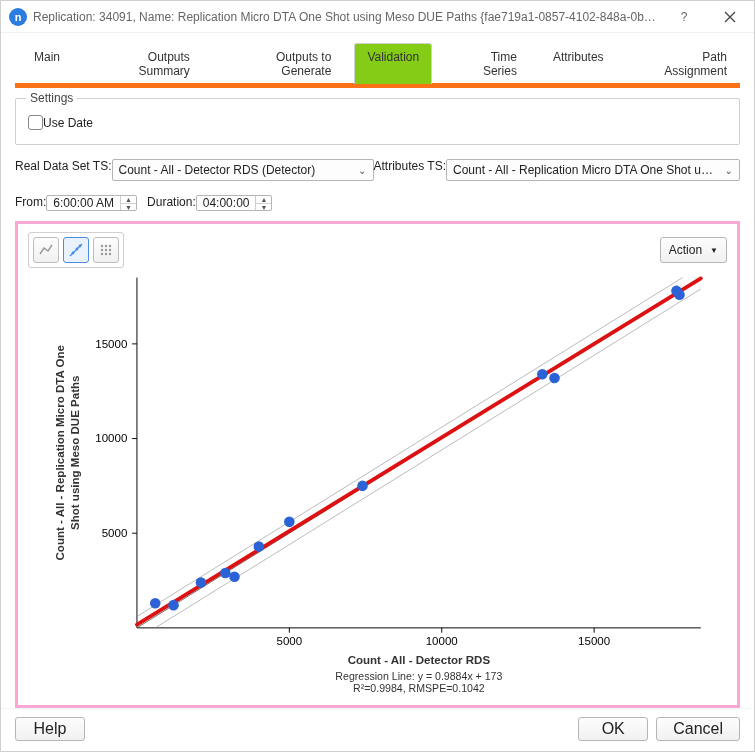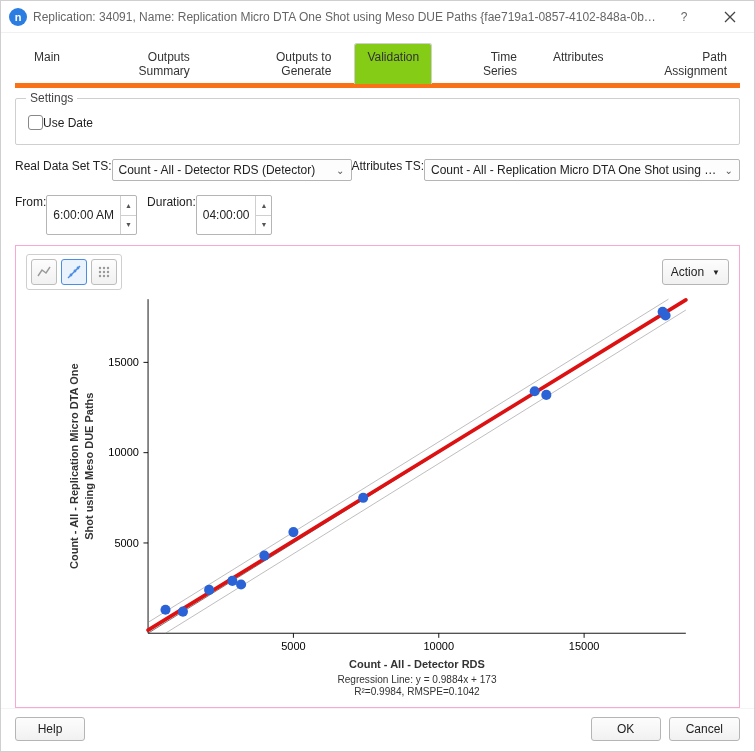--- a/index.html
+++ b/index.html
@@ -89,30 +89,30 @@
     padding: 0 4px 0 6px;
     background: #fdfdfd;
     gap: 6px;
     min-width: 0;
   }
   .select .sel-text { white-space: nowrap; overflow: hidden; text-overflow: ellipsis; flex: 1;}
   .chevron {
     font-size: 10px; color: #555; padding: 0 2px;
   }
   .spinner {
-    height: 40px; border: 1px solid #b5b5b5; border-radius: 2px;
+    height: 16px; border: 1px solid #b5b5b5; border-radius: 2px;
     display: inline-flex; align-items: stretch;
     background: #fff;
   }
   .spinner .sp-text { padding: 0 6px; display: flex; align-items: center;}
   .spinner .sp-btns { width: 16px; border-left: 1px solid #cfcfcf; display: flex; flex-direction: column;}
   .spinner .sp-btns div { flex:1; display:flex; align-items:center; justify-content:center; font-size:7px; color:#555;}
   .spinner .sp-btns div:first-child { border-bottom: 1px solid #cfcfcf;}
   .chart-panel {
-    border: 1px solid #f9a8d4;
+    border: 3px solid #f9a8d4;
     margin-top: 10px;
     flex: 1;
     display: flex; flex-direction: column;
     padding: 8px 10px 4px 10px;
     min-height: 0;
   }
   .toolbar {
     display: flex; align-items: center; gap: 4px;
   }
   .tool-group { display: flex; gap: 4px; padding: 4px; border: 1px solid #cfcfcf; border-radius: 3px;}
@@ -137,21 +137,21 @@
     padding: 8px 14px 10px 14px;
     display: flex; align-items: center;
     gap: 8px;
     border-top: 1px solid #f4f4f4;
   }
   .btn {
     height: 24px; min-width: 70px; padding: 0 16px;
     border: 1px solid #b5b5b5; border-radius: 3px;
     background: linear-gradient(#fdfdfd,#f1f1f1);
     display: inline-flex; align-items:center; justify-content:center;
-    font-size: 12px; color:#222;
+    font-size: 16px; color:#222;
   }
 </style>
 </head>
 <body>
 
 <div class="window">
   <div class="titlebar">
     <span class="appicon">n</span>
     <span class="title-text">Replication: 34091, Name: Replication Micro DTA One Shot using Meso DUE Paths  {fae719a1-0857-4102-848a-0b603...</span>
     <div class="title-btn">?</div>
@@ -176,21 +176,21 @@
     <div class="fieldset">
       <span class="legend">Settings</span>
       <div class="chk-row">
         <span class="chk"></span>
         <span>Use Date</span>
       </div>
     </div>
 
     <div class="row">
       <span class="lbl">Real Data Set TS:</span>
-      <div class="select" style="width:240px">
+      <div class="select" style="width:262px">
         <span class="sel-text">Count - All - Detector RDS (Detector)</span>
         <span class="chevron">⌄</span>
       </div>
       <span class="lbl">Attributes TS:</span>
       <div class="select" style="flex:1; min-width:0;">
         <span class="sel-text">Count - All - Replication Micro DTA One Shot using Meso DUE</span>
         <span class="chevron">⌄</span>
       </div>
     </div>
 

